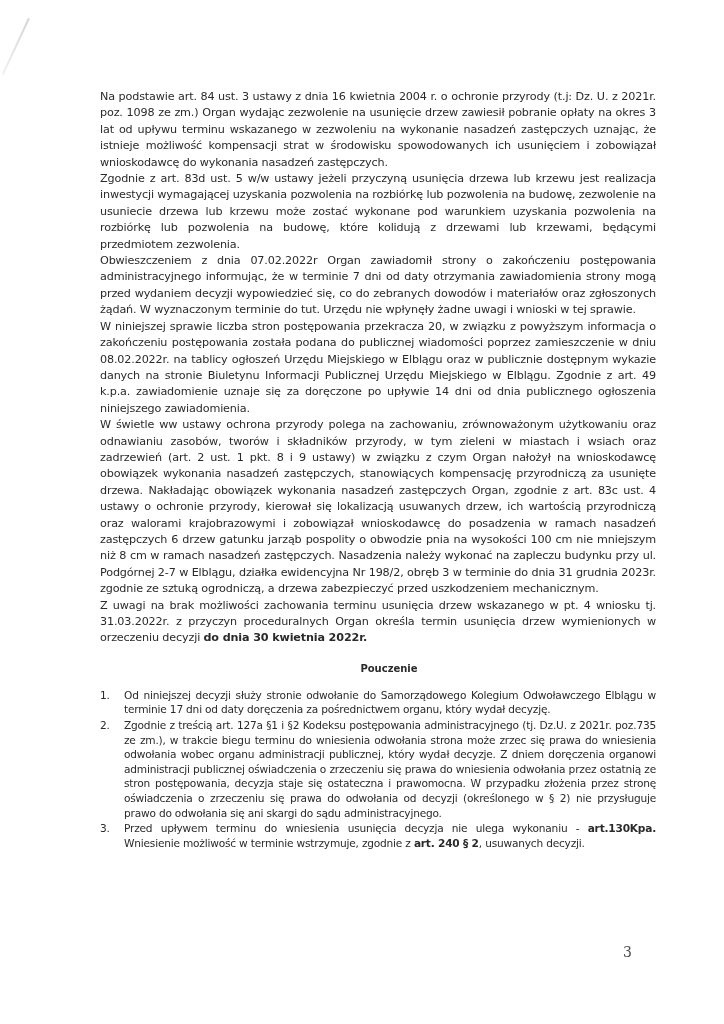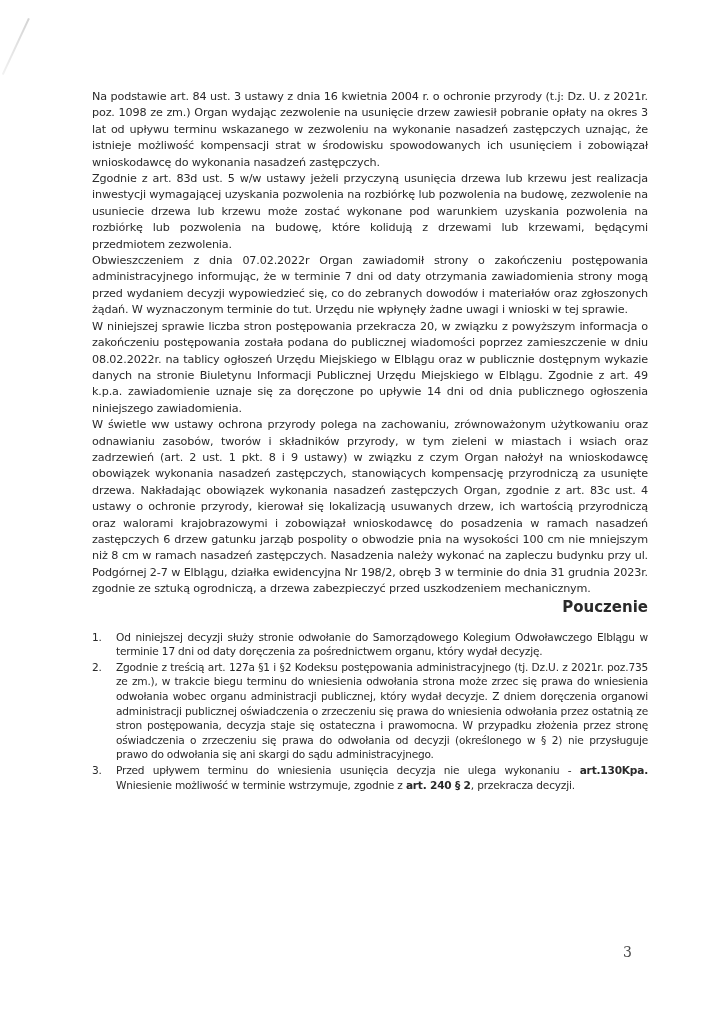--- a/index.html
+++ b/index.html
@@ -21,43 +21,43 @@
       top: 18px;
       width: 2px;
       height: 62px;
       background: linear-gradient(to bottom, #c8c8c8, #eeeeee);
       transform: rotate(25deg);
       transform-origin: top left;
       opacity: 0.8;
     }
     .page {
       position: absolute;
-      left: 92px;
+      left: 100px;
       top: 89px;
       width: 556px;
     }
     p.para {
       margin: 0;
       font-size: 11.2px;
       line-height: 16.4px;
       text-align: justify;
       letter-spacing: -0.15px;
     }
     .p1 { margin-bottom: 12px; }
     .p2 { margin-bottom: 19px; }
     .p3 { margin-bottom: 15px; }
     .p4 { margin-bottom: 17px; }
     .p5 { margin-bottom: 19px; }
     .p6 { margin-bottom: 19px; }
     .p7 { margin-bottom: 22px; }
     .heading {
-      text-align: right;
+      text-align: center;
       font-weight: bold;
-      font-size: 15px;
-      margin: 0 0 14px 0;
+      font-size: 10px;
+      margin: 16px 0 14px 0;
       padding-left: 22px;
     }
     ol.notes {
       margin: 0;
       padding: 0 0 0 24px;
       list-style: none;
     }
     ol.notes li {
       position: relative;
       font-size: 10.6px;
@@ -85,32 +85,33 @@
 <body>
 
 <div class="scan-mark"></div>
 
 <div class="page">
   <p class="para p1">Na podstawie art. 84 ust. 3 ustawy z dnia 16 kwietnia 2004 r. o ochronie przyrody (t.j: Dz. U. z 2021r. poz. 1098 ze zm.) Organ wydając zezwolenie na usunięcie drzew zawiesił pobranie opłaty na okres 3 lat od upływu terminu wskazanego w zezwoleniu na wykonanie nasadzeń zastępczych uznając, że istnieje możliwość kompensacji strat w środowisku spowodowanych ich usunięciem i zobowiązał wnioskodawcę do wykonania nasadzeń zastępczych.</p>
   <p class="para p2">Zgodnie z art. 83d ust. 5 w/w ustawy jeżeli przyczyną usunięcia drzewa lub krzewu jest realizacja inwestycji wymagającej uzyskania pozwolenia na rozbiórkę lub pozwolenia na budowę, zezwolenie na usuniecie drzewa lub krzewu może zostać wykonane pod warunkiem uzyskania pozwolenia na rozbiórkę lub pozwolenia na budowę, które kolidują z drzewami lub krzewami, będącymi przedmiotem zezwolenia.</p>
   <p class="para p3">Obwieszczeniem z dnia 07.02.2022r Organ zawiadomił strony o zakończeniu postępowania administracyjnego informując, że w terminie 7 dni od daty otrzymania zawiadomienia strony mogą przed wydaniem decyzji wypowiedzieć się, co do zebranych dowodów i materiałów oraz zgłoszonych żądań. W wyznaczonym terminie do tut. Urzędu nie wpłynęły żadne uwagi i wnioski w tej sprawie.</p>
   <p class="para p4">W niniejszej sprawie liczba stron postępowania przekracza 20, w związku z powyższym informacja o zakończeniu postępowania została podana do publicznej wiadomości poprzez zamieszczenie w dniu 08.02.2022r. na tablicy ogłoszeń Urzędu Miejskiego w Elblągu oraz w publicznie dostępnym wykazie danych na stronie Biuletynu Informacji Publicznej Urzędu Miejskiego w Elblągu. Zgodnie z art. 49 k.p.a. zawiadomienie uznaje się za doręczone po upływie 14 dni od dnia publicznego ogłoszenia niniejszego zawiadomienia.</p>
   <p class="para p5">W świetle ww ustawy ochrona przyrody polega na zachowaniu, zrównoważonym użytkowaniu oraz odnawianiu zasobów, tworów i składników przyrody, w tym zieleni w miastach i wsiach oraz zadrzewień (art. 2 ust. 1 pkt. 8 i 9 ustawy) w związku z czym Organ nałożył na wnioskodawcę obowiązek wykonania nasadzeń zastępczych, stanowiących kompensację przyrodniczą za usunięte drzewa. Nakładając obowiązek wykonania nasadzeń zastępczych Organ, zgodnie z art. 83c ust. 4 ustawy o ochronie przyrody, kierował się lokalizacją usuwanych drzew, ich wartością przyrodniczą oraz walorami krajobrazowymi i zobowiązał wnioskodawcę do posadzenia w ramach nasadzeń zastępczych 6 drzew gatunku jarząb pospolity o obwodzie pnia na wysokości 100 cm nie mniejszym niż 8 cm w ramach nasadzeń zastępczych. Nasadzenia należy wykonać na zapleczu budynku przy ul. Podgórnej 2-7 w Elblągu, działka ewidencyjna Nr 198/2, obręb 3 w terminie do dnia 31 grudnia 2023r. zgodnie ze sztuką ogrodniczą, a drzewa zabezpieczyć przed uszkodzeniem mechanicznym.</p>
+  <p class="para p6"><span>Z uwagi na brak możliwości zachowania terminu usunięcia drzew wskazanego w pt. 4 wniosku tj. 31.03.2022r. z przyczyn proceduralnych Organ określa termin usunięcia drzew wymienionych w orzeczeniu decyzji </span><b>do dnia 30 kwietnia 2022r.</b></p>
 
   <div class="heading">Pouczenie</div>
 
   <ol class="notes">
     <li>
       <span class="num">1.</span>
       <span>Od niniejszej decyzji służy stronie odwołanie do Samorządowego Kolegium Odwoławczego Elblągu w terminie 17 dni od daty doręczenia za pośrednictwem organu, który wydał decyzję.</span>
     </li>
     <li>
       <span class="num">2.</span>
       <span>Zgodnie z treścią art. 127a §1 i §2 Kodeksu postępowania administracyjnego (tj. Dz.U. z 2021r. poz.735 ze zm.), w trakcie biegu terminu do wniesienia odwołania strona może zrzec się prawa do wniesienia odwołania wobec organu administracji publicznej, który wydał decyzje. Z dniem doręczenia organowi administracji publicznej oświadczenia o zrzeczeniu się prawa do wniesienia odwołania przez ostatnią ze stron postępowania, decyzja staje się ostateczna i prawomocna. W przypadku złożenia przez stronę oświadczenia o zrzeczeniu się prawa do odwołania od decyzji (określonego w § 2) nie przysługuje prawo do odwołania się ani skargi do sądu administracyjnego.</span>
     </li>
     <li>
       <span class="num">3.</span>
-      <span>Przed upływem terminu do wniesienia usunięcia decyzja nie ulega wykonaniu - </span><b>art.130Kpa.</b><span> Wniesienie możliwość w terminie wstrzymuje, zgodnie z </span><b>art. 240 § 2</b><span>, przekracza decyzji.</span>
+      <span>Przed upływem terminu do wniesienia usunięcia decyzja nie ulega wykonaniu - </span><b>art.130Kpa.</b><span> Wniesienie możliwość w terminie wstrzymuje, zgodnie z </span><b>art. 240 § 2</b><span>, usuwanych decyzji.</span>
     </li>
   </ol>
 </div>
 
 <div class="page-number">3</div>
 
 </body></html>

